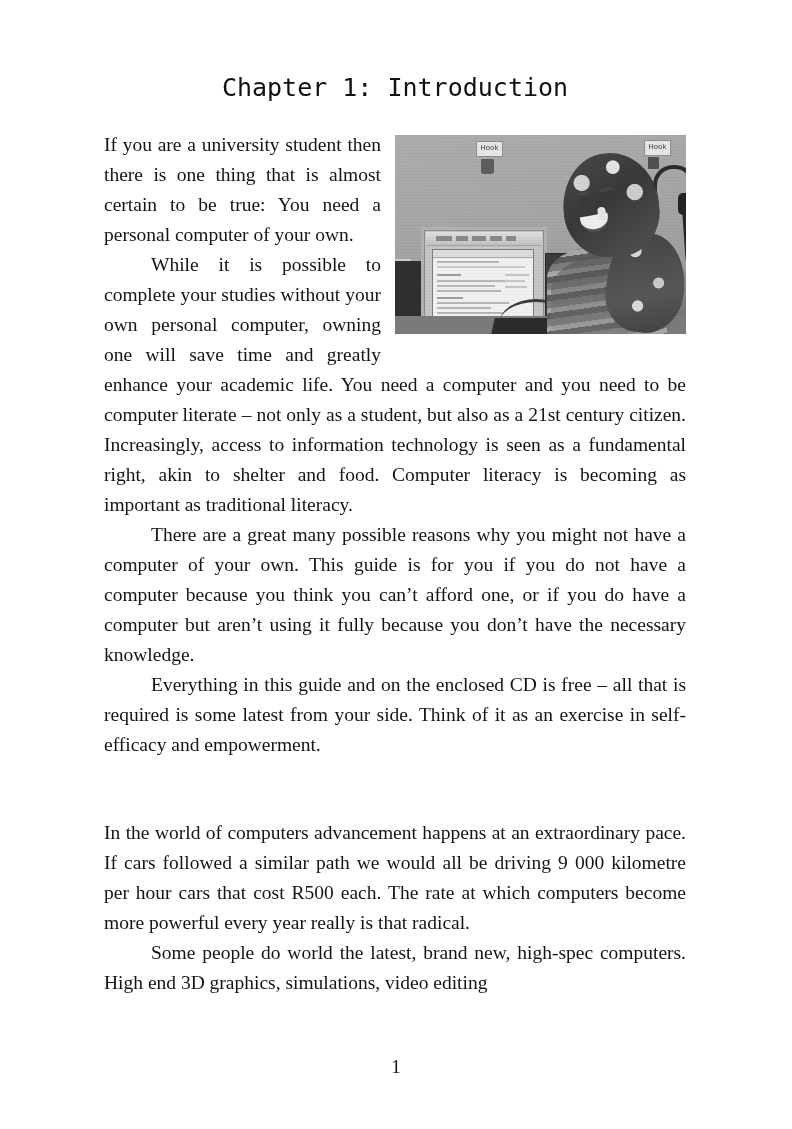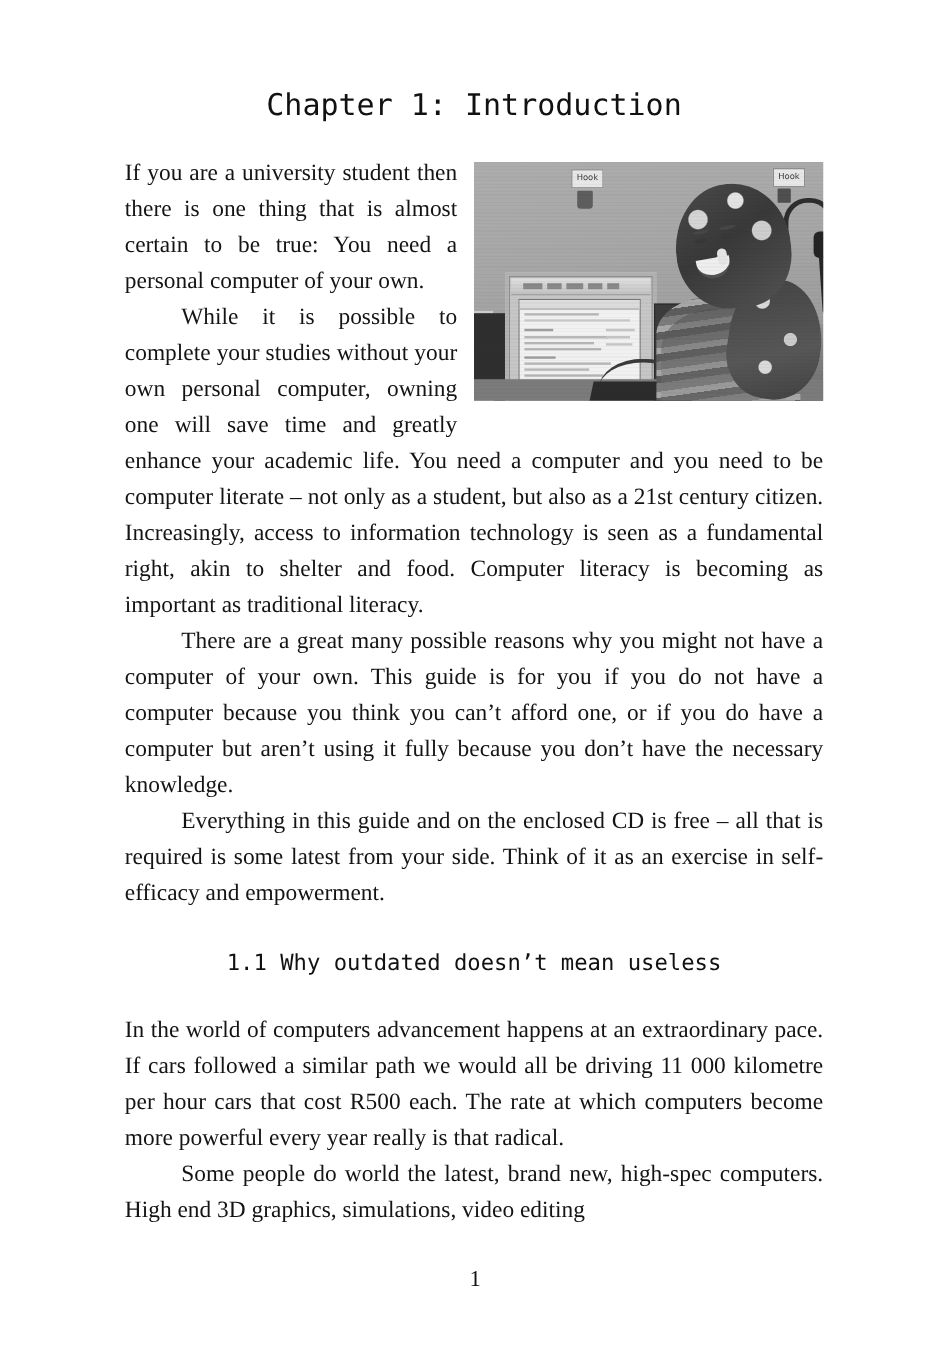--- a/index.html
+++ b/index.html
@@ -458,25 +458,24 @@
       <p class="para indent">While it is possible to complete your studies without your own personal computer, owning one will save time and greatly enhance your academic life. You need a computer and you need to be computer literate – not only as a student, but also as a 21st century citizen. Increasingly, access to information technology is seen as a fundamental right, akin to shelter and food. Computer literacy is becoming as important as traditional literacy.</p>
 
       <p class="para indent">There are a great many possible reasons why you might not have a computer of your own. This guide is for you if you do not have a computer because you think you can’t afford one, or if you do have a computer but aren’t using it fully because you don’t have the necessary knowledge.</p>
 
       <p class="para indent">Everything in this guide and on the enclosed CD is free – all that is required is some latest from your side. Think of it as an exercise in self-efficacy and empowerment.</p>
 
     </div>
 
     <div class="gap-before-heading"></div>
 
-    <h2 class="section-heading">1.1 Why outdated doesn’t mean useless</h2>
 
     <div class="gap-after-heading"></div>
 
-    <p class="para noindent">In the world of computers advancement happens at an extraordinary pace. If cars followed a similar path we would all be driving 11 000 kilometre per hour cars that cost R500 each. The rate at which computers become more powerful every year really is that radical.</p>
+    <p class="para noindent">In the world of computers advancement happens at an extraordinary pace. If cars followed a similar path we would all be driving 9 000 kilometre per hour cars that cost R500 each. The rate at which computers become more powerful every year really is that radical.</p>
 
     <p class="para indent">Some people do world the latest, brand new, high-spec computers. High end 3D graphics, simulations, video editing</p>
 
   </div>
 
   <div class="page-number">1</div>
 
 </div>
 
 </body></html>

